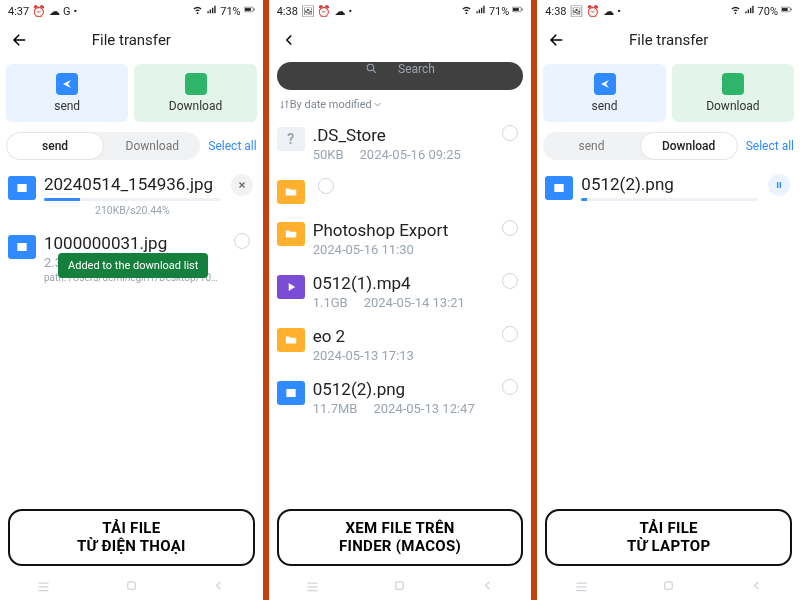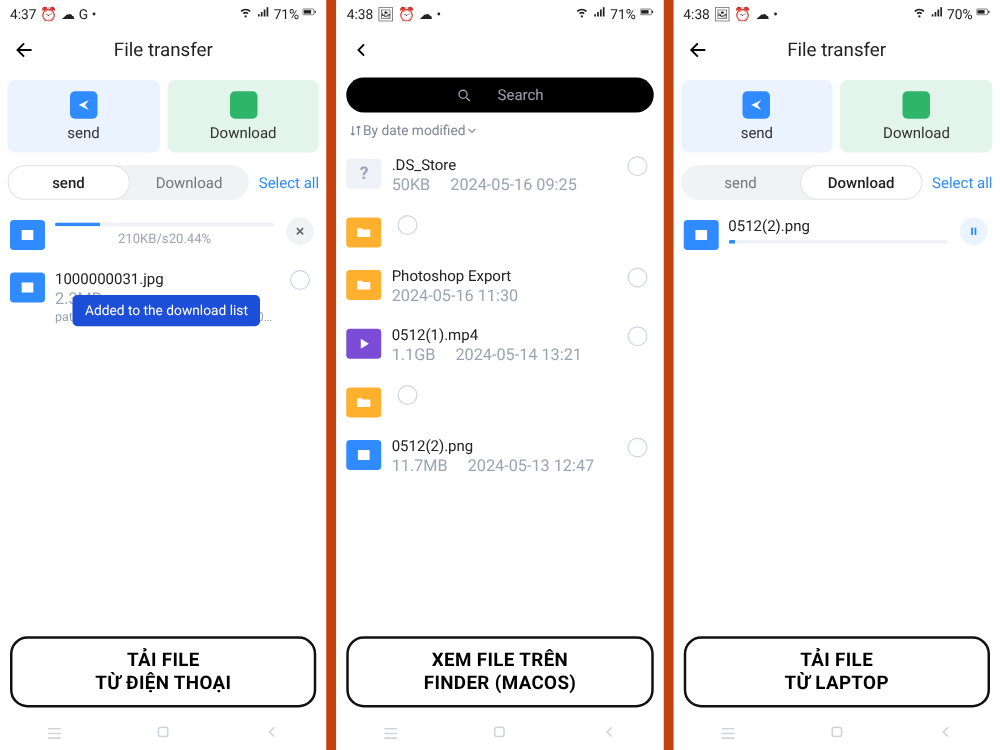--- a/index.html
+++ b/index.html
@@ -12,21 +12,21 @@
   }
   .triptych {
     display: flex;
     width: 800px;
     height: 600px;
   }
   .phone {
     flex: 1 1 0;
     background: #fff;
     position: relative;
-    border-right: 8px solid #c2410c;
+    border-right: 6px solid #c2410c;
     display: flex;
     flex-direction: column;
     overflow: hidden;
   }
   .phone:last-child { border-right: none; }
 
   
   .status { display:flex; align-items:center; justify-content:space-between;
     padding: 4px 8px; font-size:11px; color:#222; height:22px; }
   .status .left, .status .right { display:flex; align-items:center; gap:3px; }
@@ -59,40 +59,40 @@
 
   .files { flex:1; overflow:hidden; padding:0 4px; }
   .file { display:flex; align-items:flex-start; gap:8px; padding:8px 4px; position:relative;}
   .thumb { width:28px; height:24px; border-radius:3px; background:#2f8bff;
     display:flex; align-items:center; justify-content:center; color:#fff; flex:0 0 auto; margin-top:2px;}
   .thumb.folder { background:#ffb02e; }
   .thumb.video { background:#7b4dd6; }
   .thumb.unknown { background:#eef1f5; color:#9aa4b2; font-weight:700; font-size:14px;}
   .thumb svg { width:14px; height:14px; }
   .fmeta { flex:1; min-width:0; }
-  .fname { font-size:12px; color:#222; white-space:nowrap; overflow:hidden; text-overflow:ellipsis; }
+  .fname { font-size:17px; color:#222; white-space:nowrap; overflow:hidden; text-overflow:ellipsis; }
   .fsub { font-size:13px; color:#9aa4b2; margin-top:2px; display:flex; gap:16px;}
   .fpath { font-size:10px; color:#9aa4b2; margin-top:2px; white-space:nowrap; overflow:hidden; text-overflow:ellipsis;}
   .progress { height:3px; background:#eef1f5; border-radius:2px; margin:4px 0 3px; overflow:hidden;}
   .progress > div { height:100%; background:#2f8bff; }
   .pmeta { display:flex; justify-content:center; font-size:10.5px; color:#9aa4b2;}
   .trail { width:26px; display:flex; align-items:center; justify-content:center; flex:0 0 auto;}
   .circle { width:16px; height:16px; border:1.5px solid #cfd6e0; border-radius:50%; }
   .xbtn { width:22px; height:22px; border-radius:50%; background:#f1f2f4;
     display:flex; align-items:center; justify-content:center; color:#666;}
   .pausebtn { width:22px; height:22px; border-radius:50%; background:#eaf3ff;
     display:flex; align-items:center; justify-content:center; color:#2f8bff;}
   .pausebtn svg, .xbtn svg { width:10px; height:10px; }
 
-  .toast { position:absolute; left:54px; top:28px; background:#1d4ed8;
+  .toast { position:absolute; left:54px; top:28px; background:#15803d;
     color:#fff; font-size:11px; padding:6px 10px; border-radius:4px; z-index:5;}
 
   
-  .search { margin:4px 8px 6px; background:#000000; border-radius:18px;
-    height:28px; display:flex; align-items:center; justify-content:center;
+  .search { margin:4px 8px 6px; background:#404040; border-radius:18px;
+    height:28px; display:flex; justify-content:center;
     gap:20px; color:#9aa4b2; font-size:12px;}
   .search svg{ width:13px; height:13px; }
   .sort { display:flex; align-items:center; gap:0; color:#7d8694;
     font-size:11px; padding:2px 10px 6px;}
   .sort svg{ width:11px; height:11px; }
 
   
   .caption { position:absolute; left:8px; right:8px; bottom:34px;
     border:2.5px solid #111; border-radius:14px; padding:8px 6px;
     text-align:center; font-weight:700; font-size:15px; line-height:1.25;
@@ -171,20 +171,21 @@
     </div>
 
     <div class="files">
       <div class="file">
         <div class="thumb">
             <svg viewBox="0 0 24 24" fill="currentColor">
               <path d="M4 5h16v14H4zm2 10l3-4 3 3 4-5 2 6z"></path>
             </svg>
           </div>
         <div class="fmeta">
+          <div class="fname">20240514_154936.jpg</div>
           <div class="progress">
               <div style="width:20.44%"></div>
             </div>
           <div class="pmeta">
             <span>210KB/s</span>
             <span>20.44%</span>
           </div>
         </div>
         <div class="trail">
             <div class="xbtn">
@@ -339,20 +340,26 @@
         <div class="trail">
             <div class="circle"></div>
           </div>
       </div>
       <div class="file">
         <div class="thumb folder">
             <svg viewBox="0 0 24 24" fill="currentColor">
               <path d="M3 6h6l2 2h10v10H3z"></path>
             </svg>
           </div>
+        <div class="fmeta">
+          <div class="fname">eo 2</div>
+          <div class="fsub">
+              <span>2024-05-13 17:13</span>
+            </div>
+        </div>
         <div class="trail">
             <div class="circle"></div>
           </div>
       </div>
       <div class="file">
         <div class="thumb">
             <svg viewBox="0 0 24 24" fill="currentColor">
               <path d="M4 5h16v14H4zm2 10l3-4 3 3 4-5 2 6z"></path>
             </svg>
           </div>

